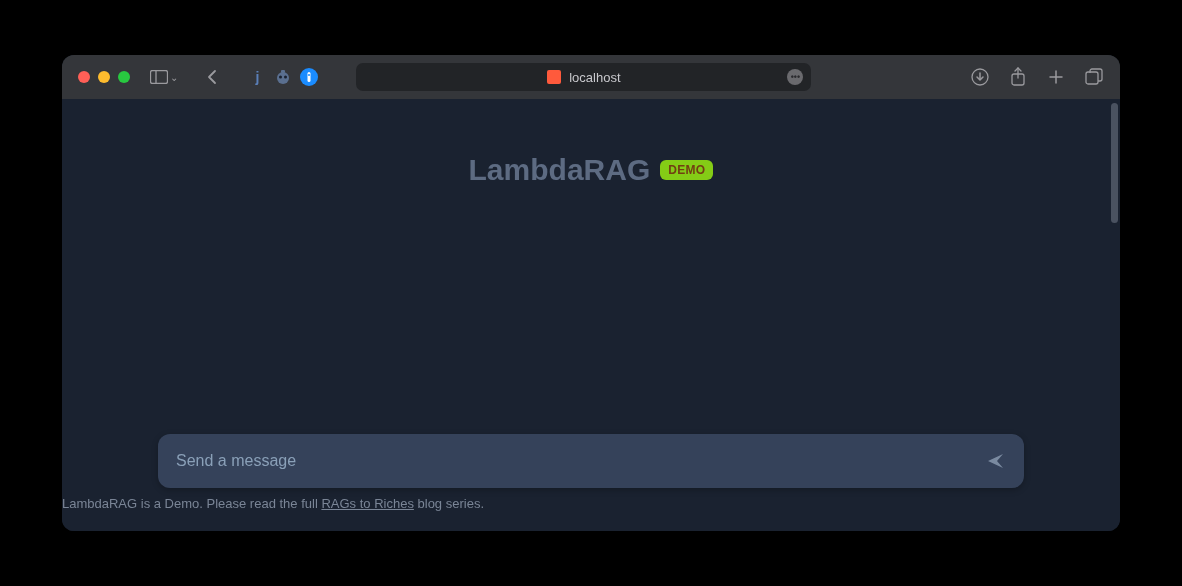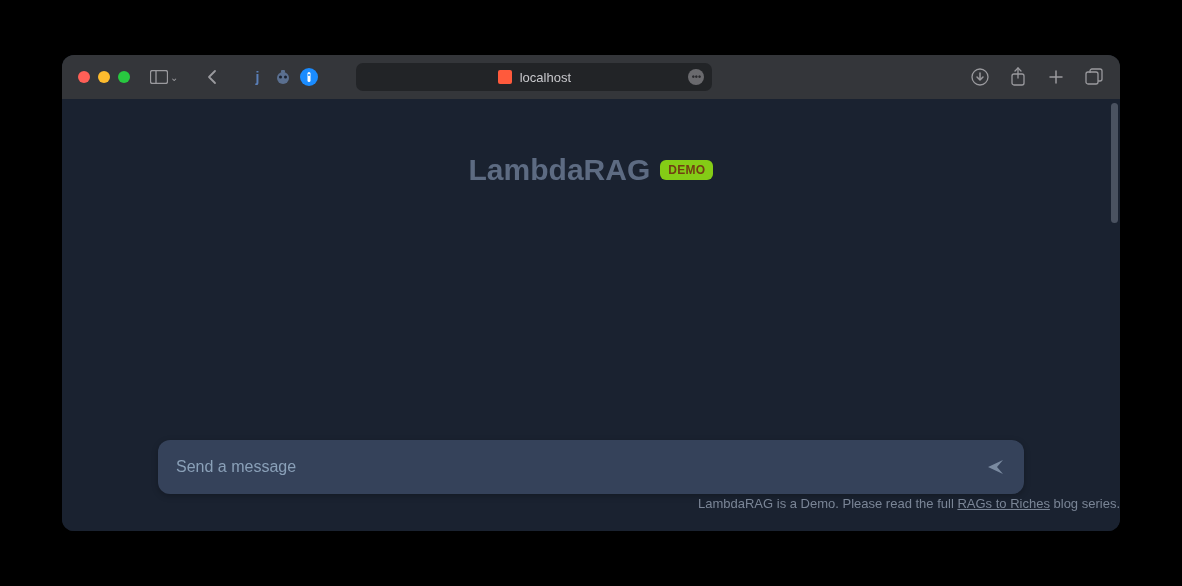--- a/index.html
+++ b/index.html
@@ -79,21 +79,21 @@
       height: 18px;
       border-radius: 4px;
       display: flex;
       align-items: center;
       justify-content: center;
       font-size: 11px;
     }
     .ext-j { color: #5a7fb8; font-weight: 600; font-size: 14px; }
     .address-bar {
       flex: 0 0 auto;
-      width: 356px;
+      width: 455px;
       height: 28px;
       background: #222427;
       border-radius: 7px;
       display: flex;
       align-items: center;
       justify-content: center;
       gap: 8px;
       margin-left: 20px;
       position: relative;
     }
@@ -160,21 +160,21 @@
     .demo-badge {
       background: #84cc16;
       color: #713f12;
       font-size: 12px;
       font-weight: 700;
       padding: 3px 8px;
       border-radius: 6px;
       letter-spacing: 0.3px;
     }
     .input-row {
-      margin: auto 96px 2px 96px;
+      margin: auto 96px 8px 96px;
       background: #35425a;
       border-radius: 12px;
       height: 54px;
       display: flex;
       align-items: center;
       padding: 12px 18px;
       box-shadow: 0 2px 6px rgba(0,0,0,0.25);
     }
     .msg-input {
       flex: 1;
@@ -189,21 +189,21 @@
     }
     .send-btn {
       color: #7a8aa0;
       background: transparent;
       border: none;
       cursor: pointer;
       display: flex;
       align-items: center;
     }
     .footer {
-      text-align: right;
+      text-align: left;
       color: #7a8596;
       font-size: 13px;
       padding-bottom: 20px;
     }
     .footer a {
       color: #7a8596;
       text-decoration: underline;
     }
   </style>
 </head>

